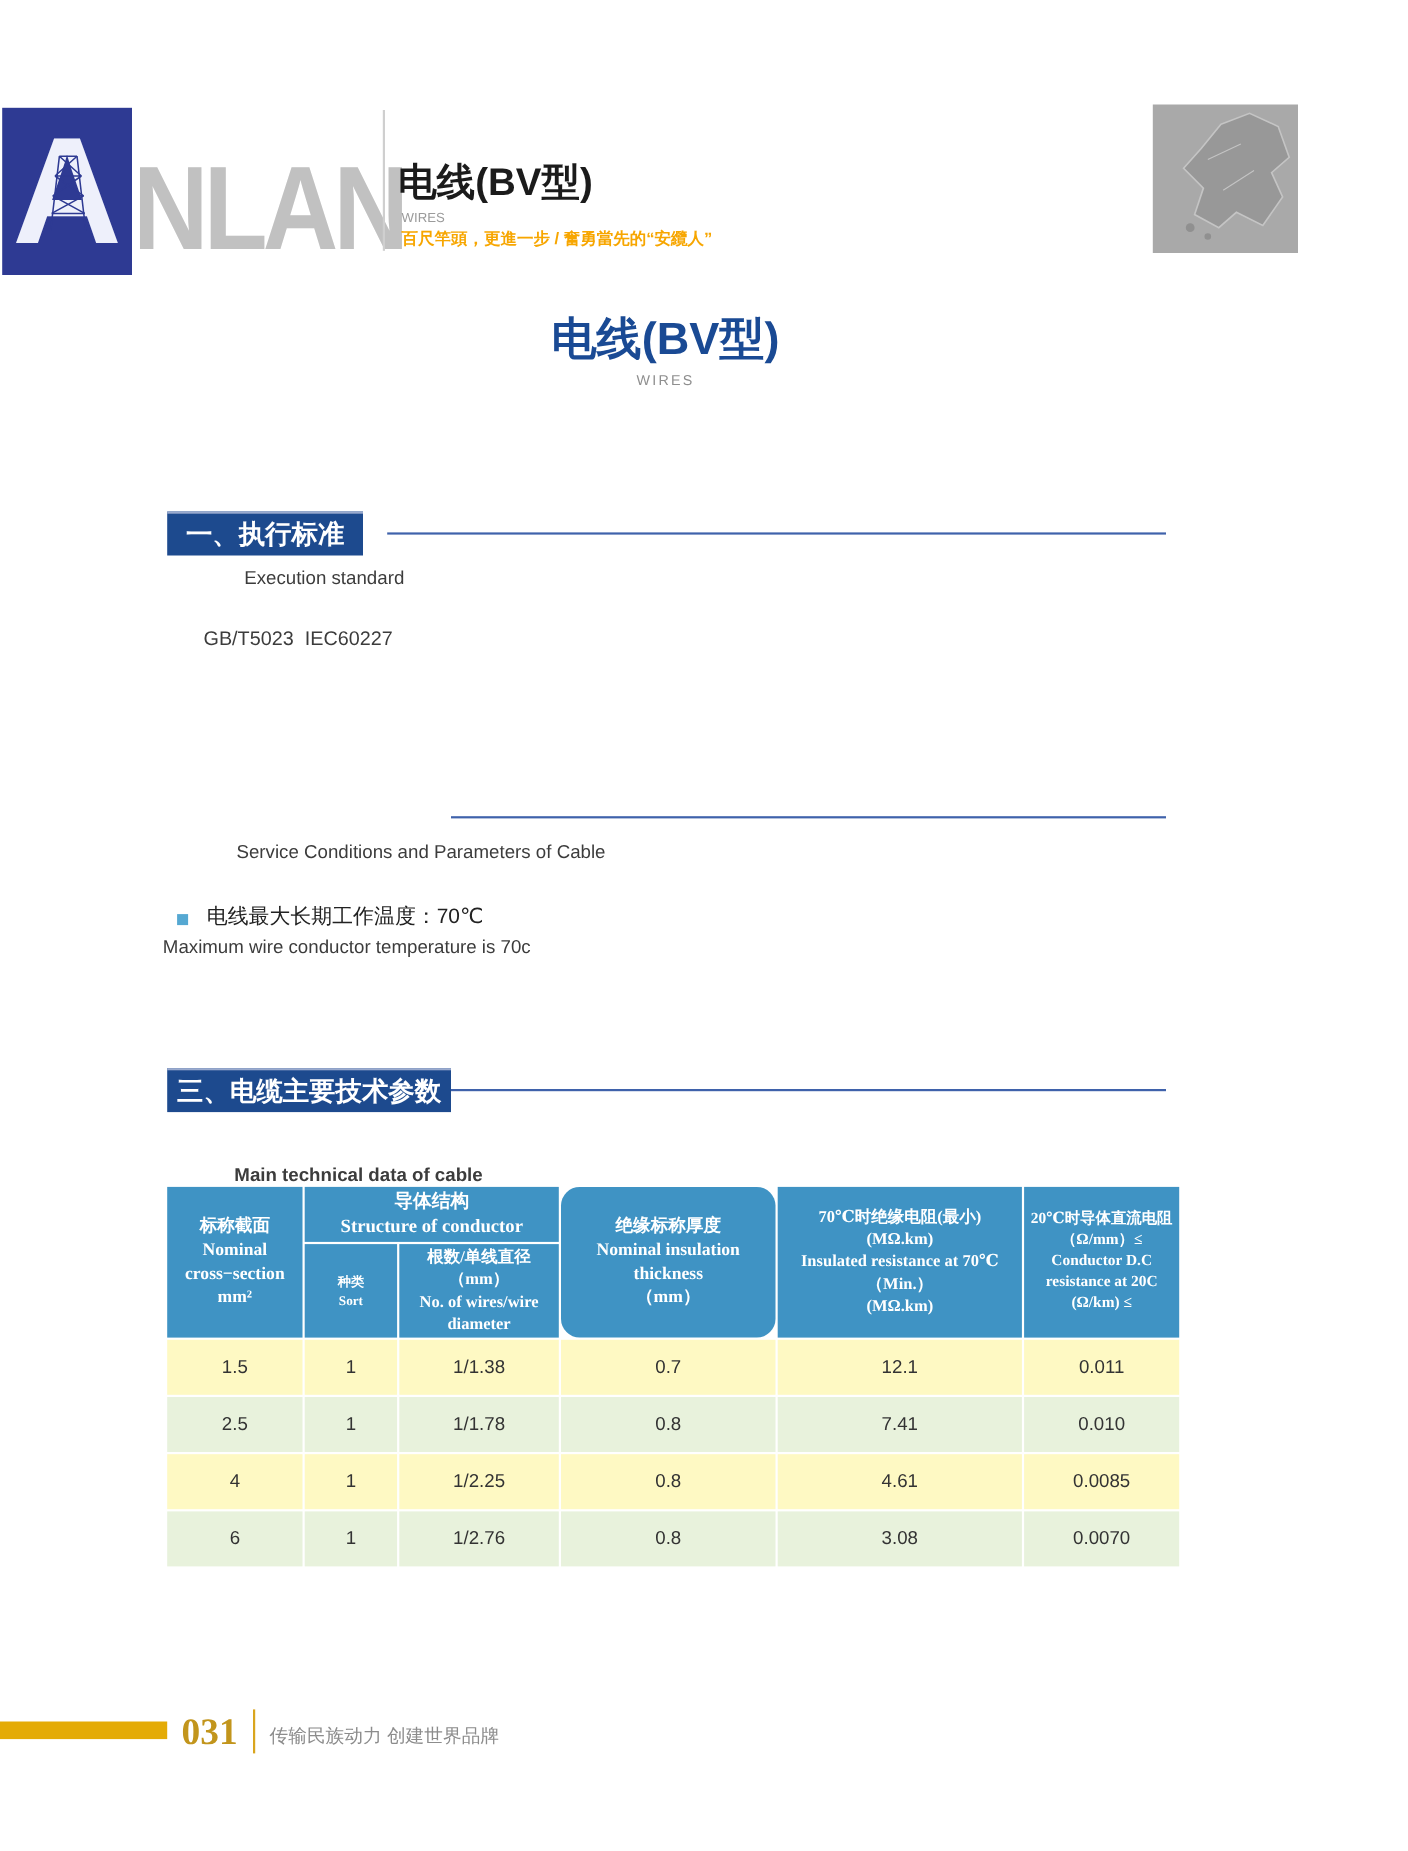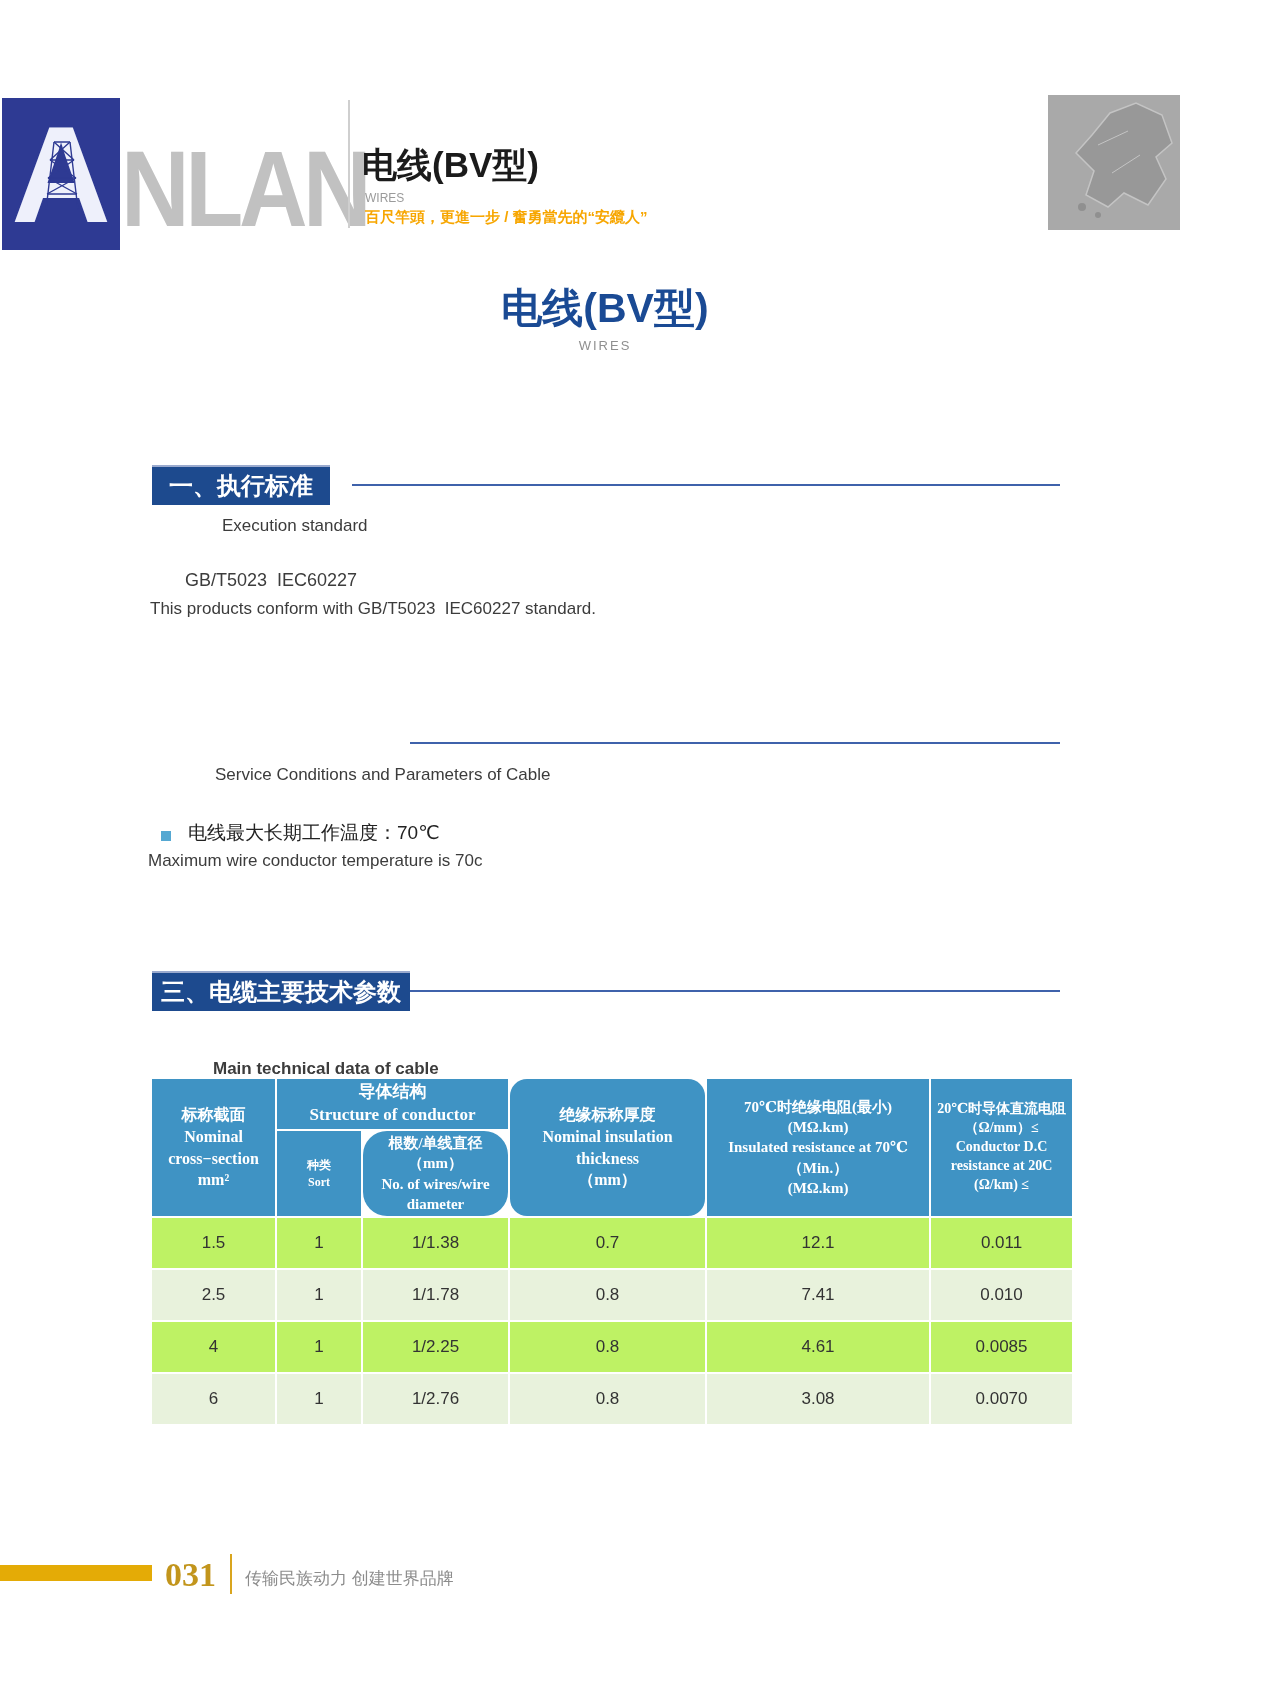--- a/index.html
+++ b/index.html
@@ -56,25 +56,25 @@
   .tech-table{position:absolute;left:150px;top:1077px;width:910px;
               border-collapse:separate;border-spacing:2px;table-layout:fixed;}
   .tech-table th{background:#3f93c4;color:#ffffff;font-weight:bold;text-align:center;
                  vertical-align:middle;font-family:"Liberation Serif","DejaVu Serif",serif;
                  line-height:1.35;padding:2px;}
   .tech-table td{text-align:center;vertical-align:middle;font-size:17px;color:#333333;}
   .th-r1{height:50px;font-size:17px;}
   .th-r2{height:76px;}
   .th-nominal{font-size:16px;}
   .th-sort{font-size:12px;}
-  .th-wires{font-size:15px;border-radius:24px;}
+  .th-wires{font-size:15px;}
   .th-insul{font-size:16px;border-radius:17px;}
   .th-r70{font-size:15px;}
   .th-r20{font-size:14px;}
-  .row-blue td{background:#bef264;height:48px;}
+  .row-blue td{background:#fef9c3;height:48px;}
   .row-green td{background:#e8f2dc;height:48px;}
 
   
   .footer-bar{left:0;top:1565px;width:152px;height:16px;background:#e4ab06;}
   .footer-num{left:165px;top:1556px;font-family:"Liberation Serif","DejaVu Serif",serif;
               font-size:34px;font-weight:bold;color:#c2951c;}
   .footer-div{left:230px;top:1554px;width:2px;height:40px;background:#d9a51e;}
   .footer-text{left:245px;top:1567px;font-size:17px;color:#8c8c8c;}
 </style>
 </head>
@@ -106,21 +106,20 @@
     </svg>
   </div>
 
   <div class="abs main-cn">电线(BV型)</div>
   <div class="abs main-en">WIRES</div>
 
   <div class="abs sec-head sec1-head">一、执行标准</div>
   <div class="abs sec-line sec1-line"></div>
   <div class="abs sub-en sec1-sub">Execution standard</div>
   <div class="abs keep-sp sec1-t1">GB/T5023  IEC60227</div>
-  <div class="abs keep-sp sec1-t2">This products conform with GB/T5023  IEC60227 standard.</div>
 
   <div class="abs sec-line sec2-line"></div>
   <div class="abs sub-en sec2-sub">Service Conditions and Parameters of Cable</div>
   <div class="abs bullet-sq"></div>
   <div class="abs sec2-cn">电线最大长期工作温度：70℃</div>
   <div class="abs sec2-en">Maximum wire conductor temperature is 70c</div>
 
   <div class="abs sec-head sec3-head">三、电缆主要技术参数</div>
   <div class="abs sec-line sec3-line"></div>
   <div class="abs sub-en sec3-sub">Main technical data of cable</div>

